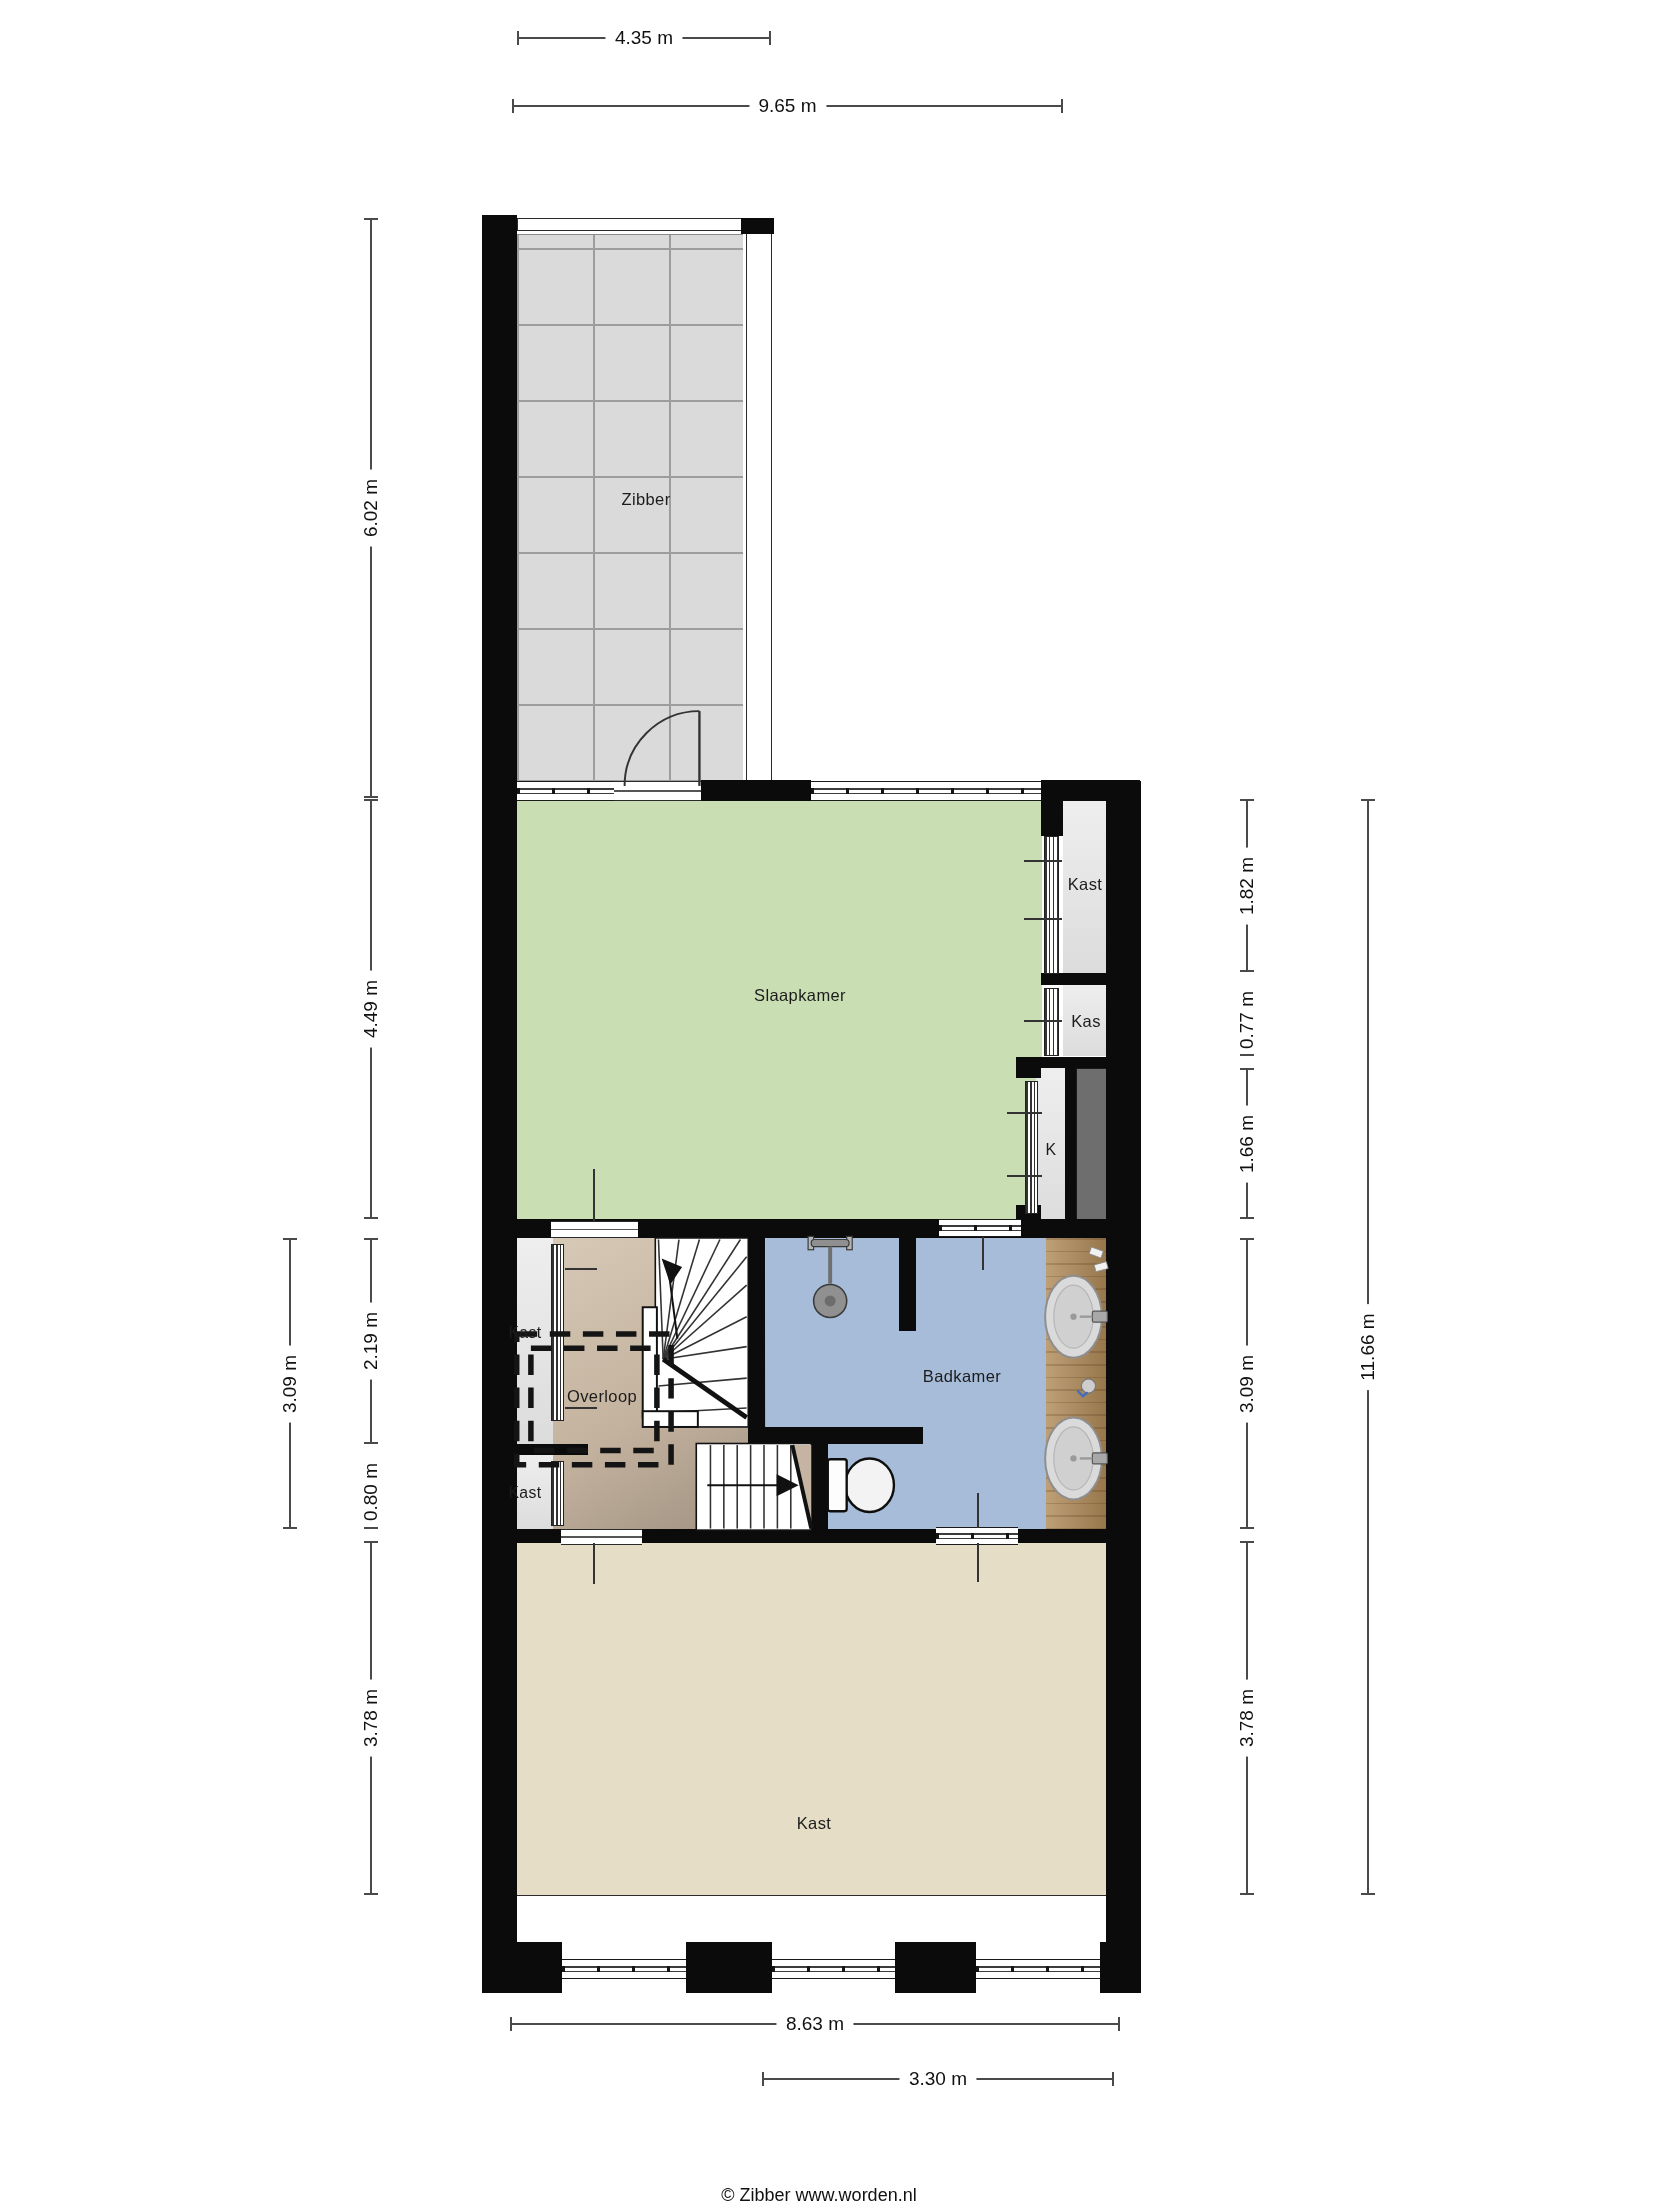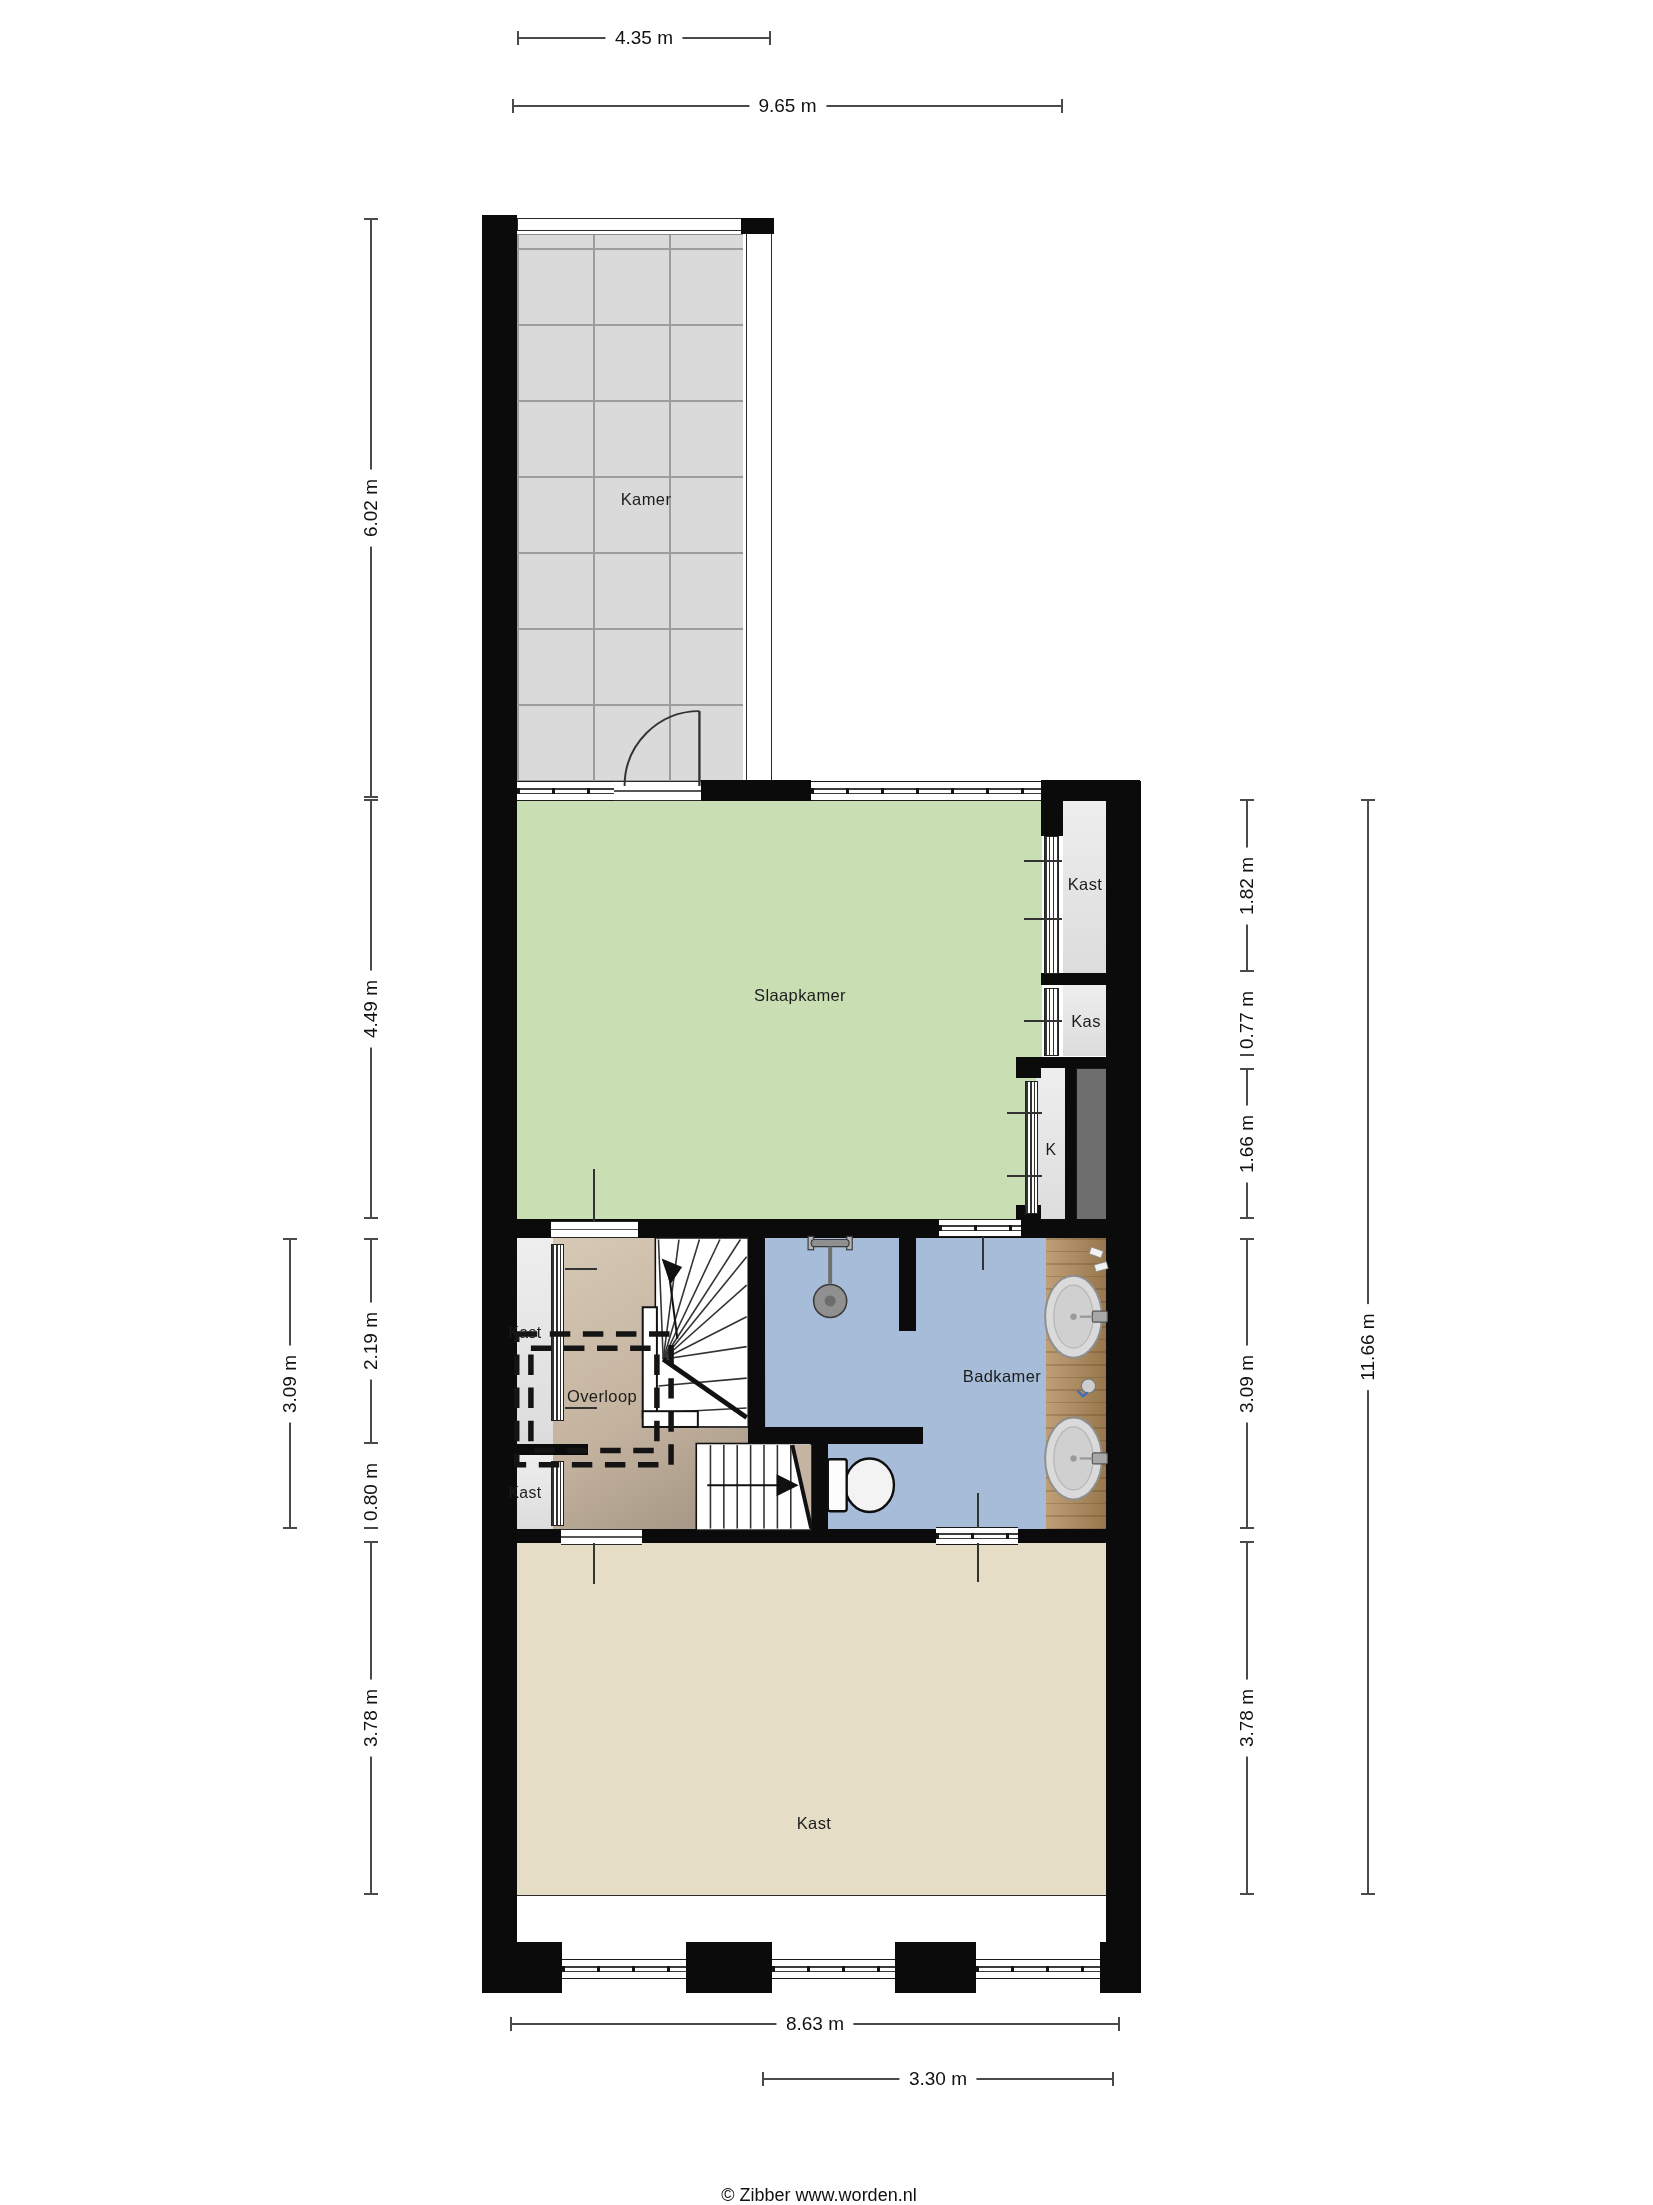--- a/index.html
+++ b/index.html
@@ -230,28 +230,28 @@
     </g>
 
     <g>
       <rect x="1384" y="1586" width="16" height="9" fill="#f2f2f2" stroke="#8a8a8a" transform="rotate(20 1392 1590)"></rect>
       <rect x="1390" y="1604" width="16" height="9" fill="#f2f2f2" stroke="#8a8a8a" transform="rotate(-15 1398 1608)"></rect>
       <circle cx="1382" cy="1760" r="9" fill="#cdcdcd" stroke="#7a7a7a" stroke-width="1.5"></circle>
       <path d="M1368 1766 l7 7 l6 -5" stroke="#3f6cc0" stroke-width="3" fill="none"></path>
     </g>
   </svg>
 
-  <span class="rlabel" style="left:646px;top:499px;">Kamer</span>
+  <span class="rlabel" style="left:646px;top:499px;">Zibber</span>
   <span class="rlabel" style="left:800px;top:995px;">Slaapkamer</span>
   <span class="rlabel" style="left:1085px;top:884px;">Kast</span>
   <span class="rlabel" style="left:1086px;top:1021px;">Kas</span>
   <span class="rlabel" style="left:1051px;top:1150px;font-size:15.8px;">K</span>
   <span class="rlabel" style="left:525px;top:1333px;font-size:15.8px;">Kast</span>
   <span class="rlabel" style="left:602px;top:1396px;">Overloop</span>
-  <span class="rlabel" style="left:962px;top:1376px;margin-left:40px;">Badkamer</span>
+  <span class="rlabel" style="left:962px;top:1376px;">Badkamer</span>
   <span class="rlabel" style="left:525px;top:1493px;font-size:15.8px;">Kast</span>
   <span class="rlabel" style="left:814px;top:1823px;">Kast</span>
 
   <div class="hdim" style="left:517px;top:38px;width:254px;">
     <span class="line"></span>
       <span class="lbl">4.35 m</span>
     </div>
   <div class="hdim" style="left:512px;top:106px;width:551px;">
     <span class="line"></span>
       <span class="lbl">9.65 m</span>

